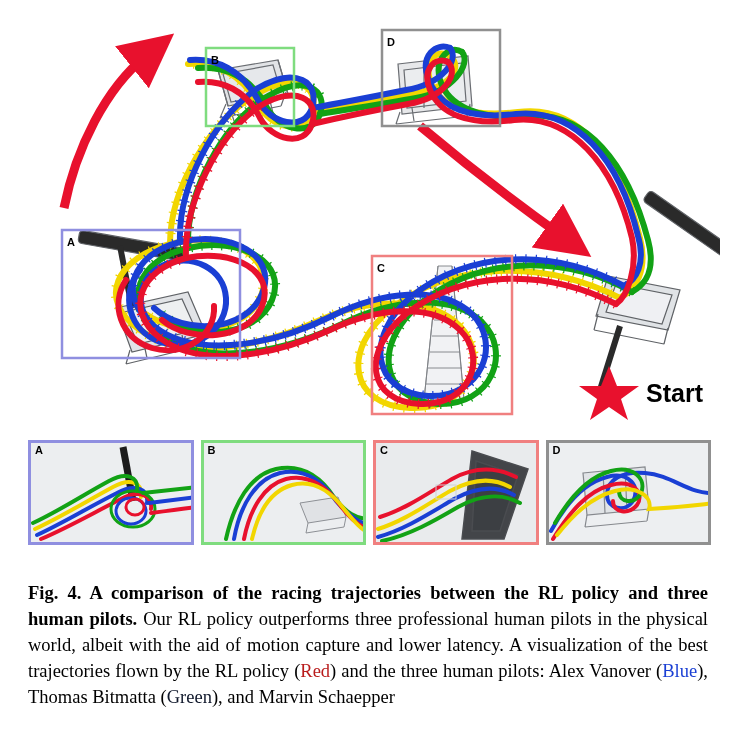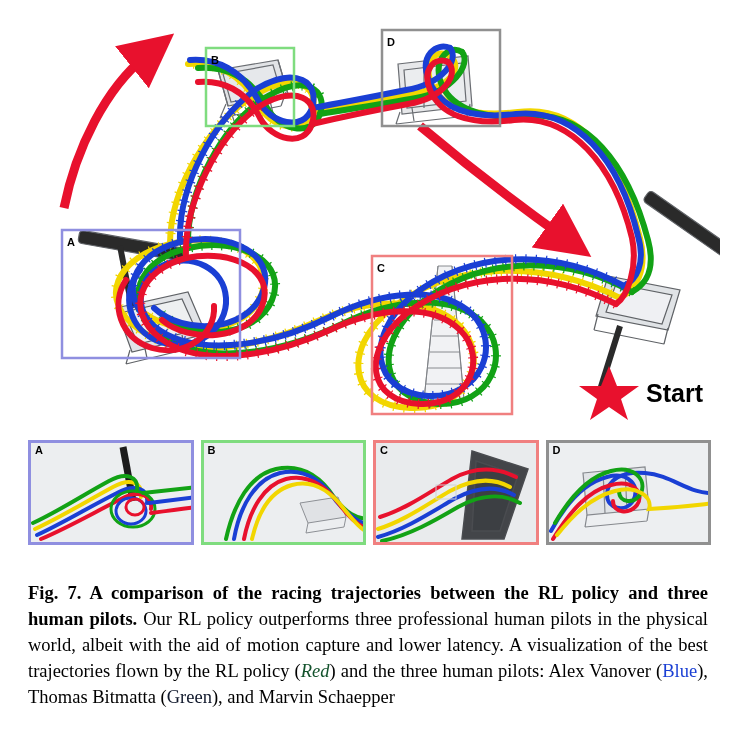--- a/index.html
+++ b/index.html
@@ -74,21 +74,21 @@
     left: 28px;
     top: 580px;
     width: 680px;
     font-family: "Liberation Serif", serif;
     font-size: 18.5px;
     line-height: 26px;
     text-align: justify;
     color: #000;
   }
   .caption b { font-weight: bold; }
-  .c-red { color: #14532d; font-style: italic; }
+  .c-red { color: #b91c1c; }
   .c-blue { color: #1a3fd4; margin-top: 48px; }
   .c-green { color: #0f172a; }
 
   
   .region-label {
     font-family: "Liberation Sans", sans-serif;
     font-size: 11px;
     font-weight: bold;
   }
   .start-text {
@@ -294,18 +294,18 @@
           <path d="M2 88 C16 62 34 40 58 34 C80 28 92 44 84 58 C76 70 58 66 58 52 C58 36 74 28 96 30 C124 32 140 52 166 50" stroke="#1a3fd4"></path>
           <path d="M4 96 C20 70 38 48 62 42 C84 36 96 50 88 62 C80 72 64 70 64 58" stroke="#e8112d"></path>
           <path d="M6 80 C20 56 38 34 62 28 C84 22 98 36 92 50 C86 62 70 60 70 48" stroke="#12a215"></path>
           <path d="M8 92 C24 72 42 54 66 48 C88 42 104 54 100 66 C136 64 148 62 166 60" stroke="#f2d600"></path>
         </g>
       </svg>
     </div>
   </div>
 
   <div class="caption">
-    <b><span>Fig. 7.</span>
+    <b><span>Fig. 4.</span>
     <span>A comparison of the racing trajectories between the RL policy and three human pilots.</span></b>
     <span>Our RL policy outperforms three professional human pilots in the physical world, albeit with the aid of motion capture and lower latency. A visualization of the best trajectories flown by the RL policy (</span><span class="c-red">Red</span><span>) and the three human pilots: Alex Vanover (</span><span class="c-blue">Blue</span><span>), Thomas Bitmatta (</span><span class="c-green">Green</span><span>), and Marvin Schaepper</span>
   </div>
 
 </div>
 
 </body></html>

